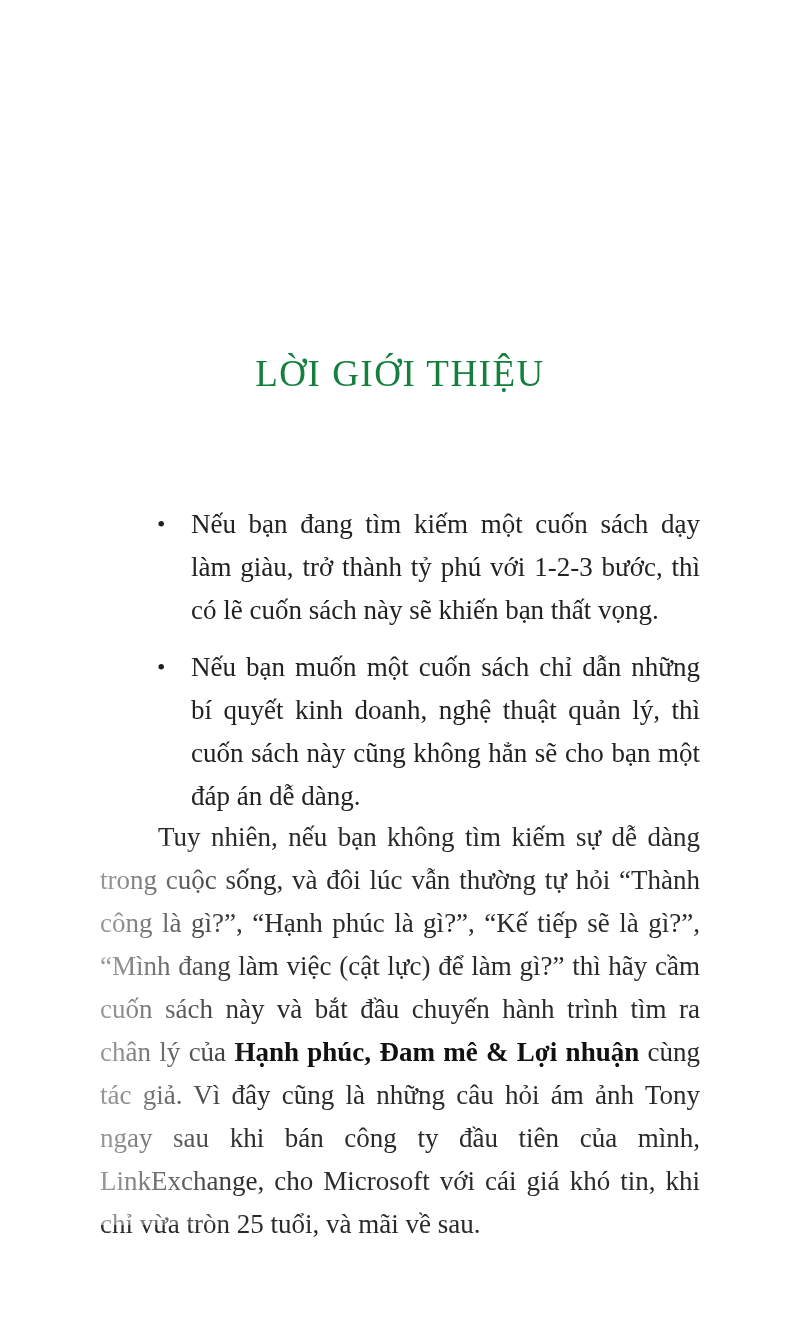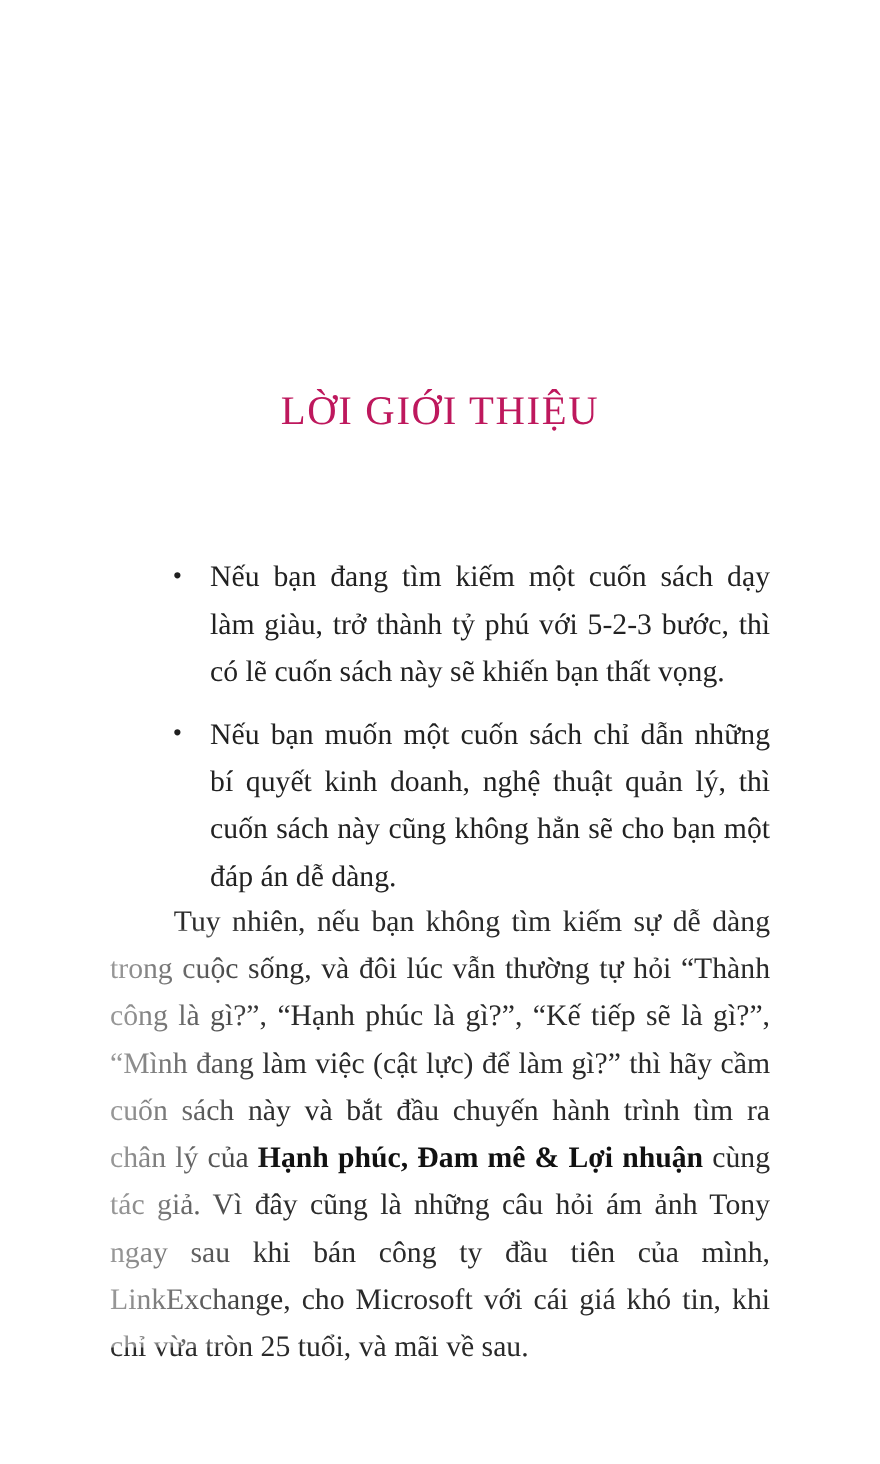--- a/index.html
+++ b/index.html
@@ -19,21 +19,21 @@
   .title {
     position: absolute;
     top: 352px;
     left: 0;
     width: 100%;
     margin: 0;
     text-align: center;
     font-size: 37px;
     font-weight: 400;
     letter-spacing: 1.5px;
-    color: #be185d;
+    color: #15803d;
   }
   .bullets {
     position: absolute;
     top: 503px;
     left: 157px;
     width: 543px;
     margin: 0;
     padding: 0;
     list-style: none;
   }
@@ -88,21 +88,21 @@
 </head>
 <body>
 
 <div class="page">
 
   <h1 class="title">LỜI GIỚI THIỆU</h1>
 
   <ul class="bullets">
     <li class="bullet-item">
       <span class="bullet-marker">•</span>
-      <span class="bullet-text">Nếu bạn đang tìm kiếm một cuốn sách dạy làm giàu, trở thành tỷ phú với 5-2-3 bước, thì có lẽ cuốn sách này sẽ khiến bạn thất vọng.</span>
+      <span class="bullet-text">Nếu bạn đang tìm kiếm một cuốn sách dạy làm giàu, trở thành tỷ phú với 1-2-3 bước, thì có lẽ cuốn sách này sẽ khiến bạn thất vọng.</span>
     </li>
     <li class="bullet-item">
       <span class="bullet-marker">•</span>
       <span class="bullet-text">Nếu bạn muốn một cuốn sách chỉ dẫn những bí quyết kinh doanh, nghệ thuật quản lý, thì cuốn sách này cũng không hẳn sẽ cho bạn một đáp án dễ dàng.</span>
     </li>
   </ul>
 
   <p class="intro-paragraph">
     <span>Tuy nhiên, nếu bạn không tìm kiếm sự dễ dàng trong cuộc sống, và đôi lúc vẫn thường tự hỏi “Thành công là gì?”, “Hạnh phúc là gì?”, “Kế tiếp sẽ là gì?”, “Mình đang làm việc (cật lực) để làm gì?” thì hãy cầm cuốn sách này và bắt đầu chuyến hành trình tìm ra chân lý của </span><strong>Hạnh phúc, Đam mê &amp; Lợi nhuận</strong><span> cùng tác giả. Vì đây cũng là những câu hỏi ám ảnh Tony ngay sau khi bán công ty đầu tiên của mình, LinkExchange, cho Microsoft với cái giá khó tin, khi chỉ vừa tròn 25 tuổi, và mãi về sau.</span>
   </p>

